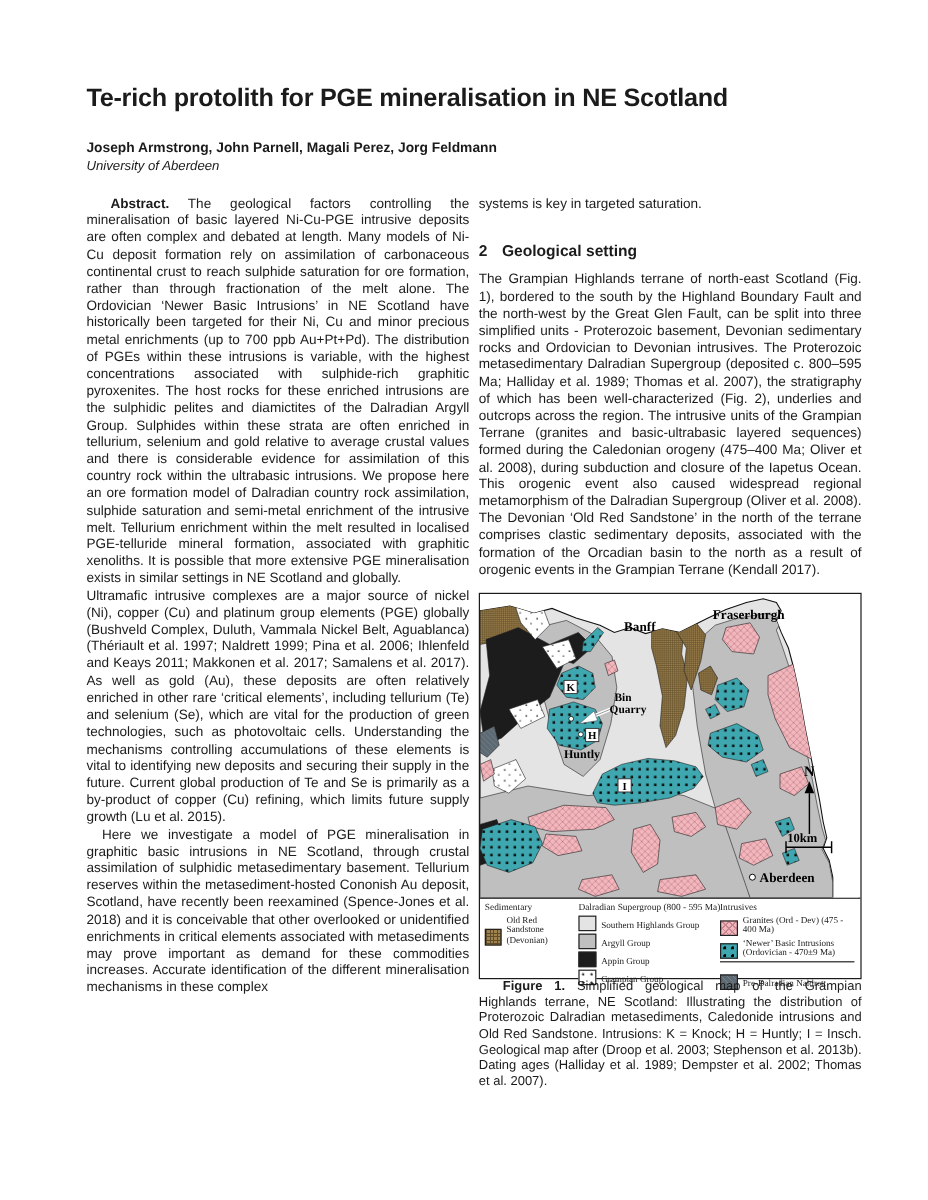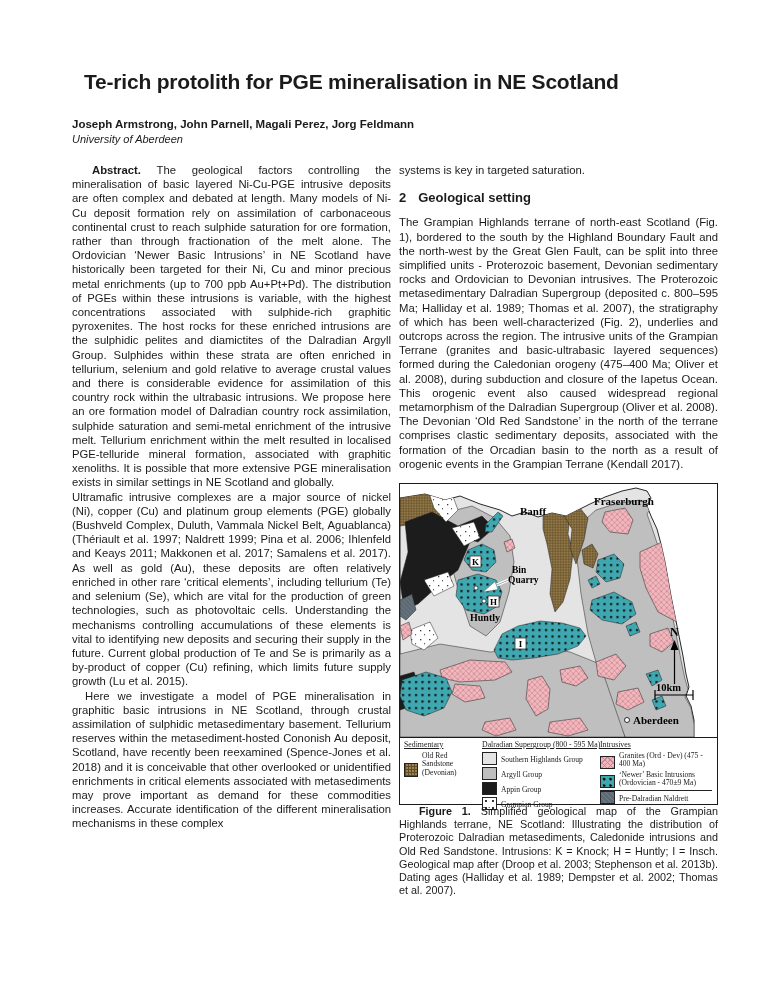--- a/index.html
+++ b/index.html
@@ -1,74 +1,74 @@
 <!DOCTYPE html>
 <html><head>
 <meta charset="utf-8">
 <style>
   html,body{margin:0;padding:0;}
   body{
     width:773px;height:1000px;position:relative;background:#ffffff;
     font-family:"Liberation Sans",sans-serif;color:#1b1b1b;overflow:hidden;
   }
   .title{
-    position:absolute;left:84px;top:70px;width:620px;
+    position:absolute;left:72px;top:70px;width:620px;
     font-size:21px;font-weight:bold;letter-spacing:-0.2px;
   }
   .authors{
     position:absolute;left:72px;top:118px;width:500px;
     font-size:11.5px;font-weight:bold;
   }
   .affiliation{
     position:absolute;left:72px;top:133px;width:400px;
     font-size:11px;font-style:italic;
   }
   .col{position:absolute;top:163px;width:319px;font-size:11.3px;line-height:14.2px;text-align:justify;}
   .col-left{left:72px;}
   .col-right{left:399px;}
   .col p{margin:0;}
   .indent{text-indent:13px;}
   h2.sect{
-    font-size:13px;font-weight:bold;margin:14px 0 10px 0;text-align:left;
+    font-size:13px;font-weight:bold;margin:25px 0 10px 0;text-align:left;
   }
   h2.sect .num{margin-right:12px;}
   .abstract b{font-weight:bold;margin-left:20px;}
 
   
   .figure-box{
     margin-top:12px;border:1.4px solid #1a1a1a;background:#ffffff;
   }
   .map-wrap{display:block;line-height:0;}
   .legend{
     border-top:1.4px solid #1a1a1a;
     display:flex;flex-direction:row;
     font-family:"Liberation Serif",serif;font-size:7.6px;line-height:8.6px;
     padding:3px 2px 3px 4px;height:60px;text-align:left;
   }
-  .legend .hdr{text-decoration:underline;font-size:7.8px;margin-bottom:2px;white-space:nowrap;}
+  .legend .hdr{font-size:7.8px;margin-bottom:2px;white-space:nowrap;}
   .lcol1{width:78px;}
   .lcol2{width:118px;}
   .lcol3{width:112px;}
   .lrow{display:flex;align-items:flex-end;margin-bottom:2px;}
   .sw{flex:0 0 auto;width:13px;height:11px;border:0.8px solid #222;margin-right:4px;}
   .sw-sm{width:12px;height:12px;}
   .sw-ors{background:#a0824f;background-image:
       repeating-linear-gradient(0deg,#5f4c28 0 .8px,transparent .8px 3px),
       repeating-linear-gradient(90deg,#5f4c28 0 .8px,transparent .8px 3px);}
   .sw-shg{background:#e4e4e4;}
   .sw-argyll{background:#bfbfbf;}
   .sw-appin{background:#1c1c1c;}
   .sw-gramp{background:#fff;background-image:radial-gradient(circle at 3px 3px,#333 1px,transparent 1.2px);background-size:7px 7px;}
   .sw-granite{background:#f2b6bd;background-image:
       repeating-linear-gradient(45deg,#c9868f 0 .8px,transparent .8px 4px),
       repeating-linear-gradient(-45deg,#c9868f 0 .8px,transparent .8px 4px);}
   .sw-teal{background:#3fa7b0;background-image:radial-gradient(circle at 3px 3px,#000 1.2px,transparent 1.4px);background-size:6.5px 6.5px;}
   .sw-base{background:#5e6a73;background-image:repeating-linear-gradient(45deg,#76828a 0 .7px,transparent .7px 3.5px);}
   .lrow .lbl{display:block;}
-  .rule-after{border-bottom:0.9px solid #222;padding-bottom:2px;margin-bottom:0;}
+  .rule-after{border-bottom:0.9px solid #222;padding-bottom:2px;margin-bottom:10px;}
   .caption{
     margin-top:7px;font-size:10.8px;line-height:13.2px;text-align:justify;
   }
   .caption b{font-weight:bold;padding-left:20px;}
   svg text{font-family:"Liberation Serif",serif;}
 </style>
 </head>
 <body>
 
 <div class="title">Te-rich protolith for PGE mineralisation in NE Scotland</div>

